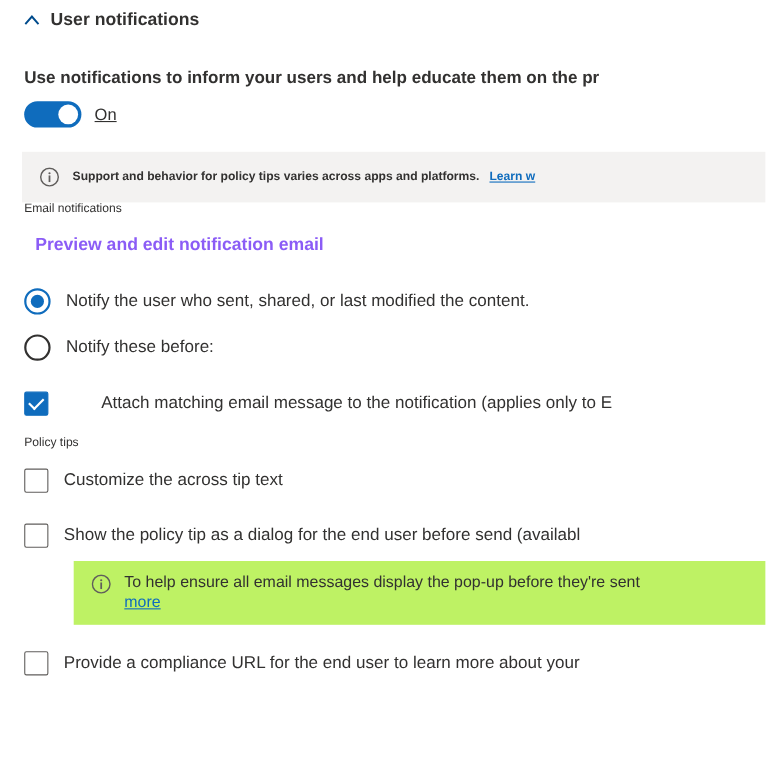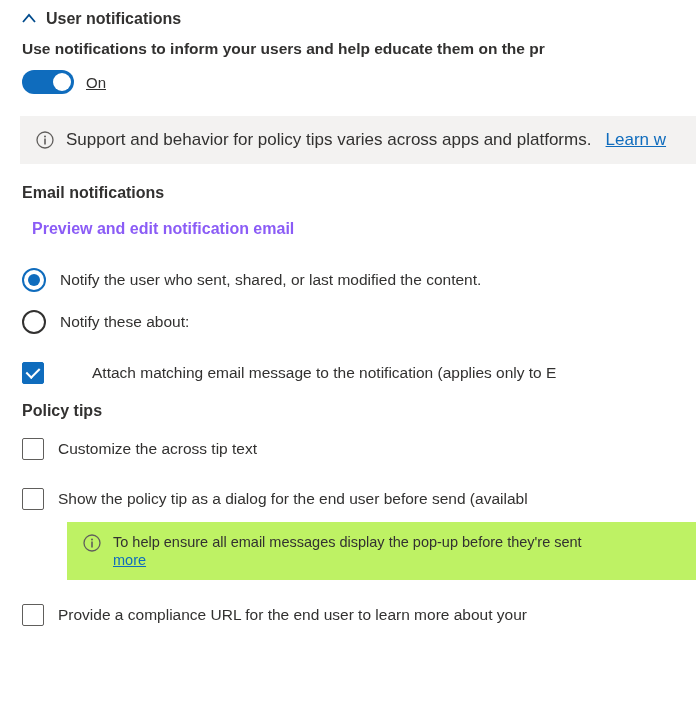--- a/index.html
+++ b/index.html
@@ -11,21 +11,21 @@
       color: #323130;
       background: #fff;
       width: 696px;
       overflow: hidden;
     }
     .container { padding: 10px 0 0 22px; }
     .section-header {
       display: flex;
       align-items: center;
       gap: 10px;
-      margin-bottom: 12px;
+      margin-bottom: 34px;
     }
     .chevron {
       width: 14px; height: 14px;
       color: #004b8c;
       display: inline-flex;
       align-items: center; justify-content: center;
     }
     .section-title { font-weight: 600; font-size: 16px; }
     .description {
       font-size: 15.5px;
@@ -54,38 +54,38 @@
       background: #fff;
       border-radius: 50%;
     }
     .toggle-label { font-size: 15px; text-decoration: underline; }
     .info-banner {
       background: #f3f2f1;
       padding: 14px 16px;
       display: flex;
       align-items: center;
       gap: 12px;
-      margin-bottom: 20px;
-      font-size: 17px;
+      font-size: 11px;
       white-space: nowrap;
       margin-left: -2px;
+      font-weight: bold;
     }
     .info-icon {
       width: 18px; height: 18px;
       flex-shrink: 0;
       color: #605e5c;
     }
     .info-banner a {
       color: #0f6cbd;
       text-decoration: underline;
       cursor: pointer;
     }
     .subsection-title {
-      font-size: 16px;
-      font-weight: 700;
+      font-size: 11px;
+      font-weight: 400;
       margin-bottom: 18px;
     }
     .link-action {
       color: #8b5cf6;
       font-size: 16px;
       font-weight: 600;
       margin-left: 10px;
       margin-bottom: 30px;
       display: block;
       cursor: pointer;
@@ -196,21 +196,21 @@
 
   <a class="link-action">Preview and edit notification email</a>
 
   <div class="option-row">
     <div class="radio selected"></div>
     <span>Notify the user who sent, shared, or last modified the content.</span>
   </div>
 
   <div class="option-row">
     <div class="radio"></div>
-    <span>Notify these about:</span>
+    <span>Notify these before:</span>
   </div>
 
   <div class="option-row" style="margin-top: 28px; gap: 48px;">
     <div class="checkbox checked"></div>
     <span>Attach matching email message to the notification (applies only to E</span>
   </div>
 
   <div class="subsection-title policy-tips-title">Policy tips</div>
 
   <div class="option-row">

